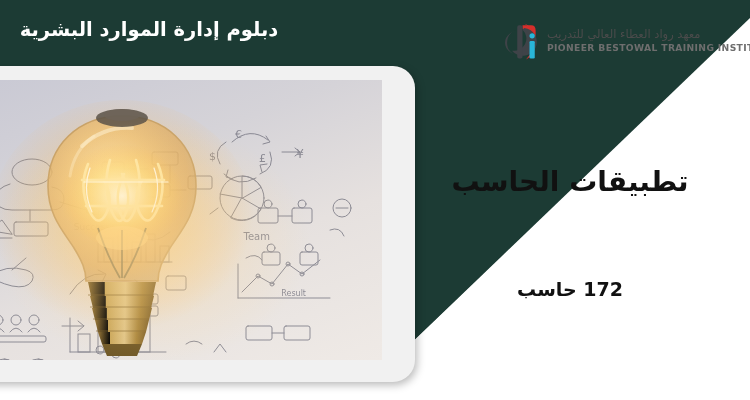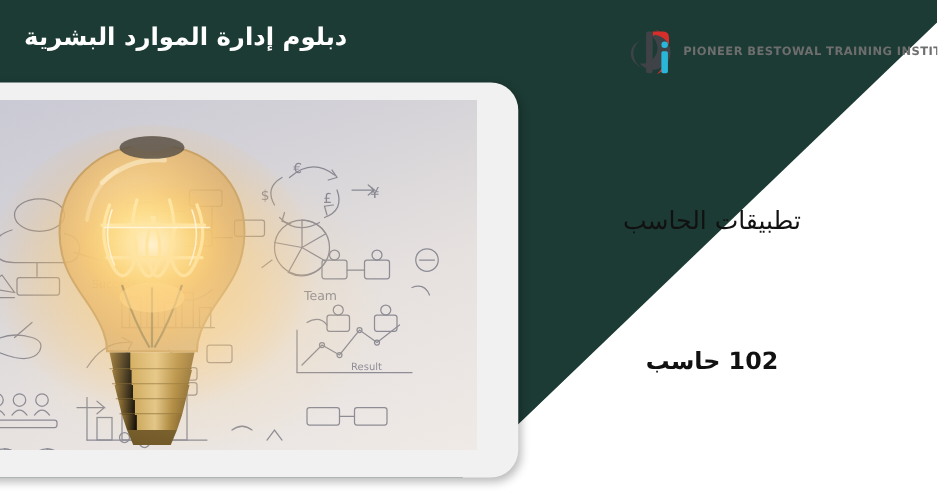--- a/index.html
+++ b/index.html
@@ -149,22 +149,22 @@
   }
 
   
   .course-title {
     position: absolute;
     left: 420px;
     top: 163px;
     width: 300px;
     text-align: center;
     color: #111111;
-    font-size: 20px;
-    font-weight: normal;
+    font-size: 28px;
+    font-weight: bold;
     line-height: 1.33;
     direction: rtl;
   }
   .course-title .ln {
     display: block;
     white-space: nowrap;
   }
   .course-code {
     position: absolute;
     left: 420px;
@@ -403,20 +403,21 @@
             <path d="M126 251 h50"></path>
         </g>
       </svg>
     </div>
   </div>
 
   <div class="diploma-heading">دبلوم إدارة الموارد البشرية</div>
 
   <div class="logo-block">
     <div class="logo-text">
+      <div class="logo-text-ar">معهد رواد العطاء العالي للتدريب</div>
       <div class="logo-text-en">PIONEER BESTOWAL TRAINING INSTITUTE</div>
     </div>
     <svg class="logo-mark" viewBox="0 0 48 48">
 
       <path d="M28 6 h10 q5 0 5 6 v18 q-1 -16 -15 -20 z" fill="#d62f2b"></path>
       <path d="M30 4 q13 5 13 22 q0 14 -11 19 q9 -9 9 -21 q0 -14 -11 -20 z" fill="#d62f2b"></path>
 
       <path d="M30 9 a16 16 0 1 1 -14 26 a14 14 0 0 0 12 -24 z" fill="#3f4348"></path>
       <path d="M20 12 a15 15 0 0 0 0 28 q-12 -5 -12 -14 q0 -9 12 -14 z" fill="#3f4348"></path>
 
@@ -425,15 +426,15 @@
       <rect x="36" y="24" width="6" height="20" rx="1.5" fill="#29b6d8"></rect>
 
       <circle cx="39" cy="18" r="3" fill="#29b6d8"></circle>
     </svg>
   </div>
 
   <div class="course-title">
     <span class="ln">تطبيقات الحاسب</span>
   </div>
 
-  <div class="course-code">102 حاسب</div>
+  <div class="course-code">172 حاسب</div>
 
 </div>
 
 </body></html>

